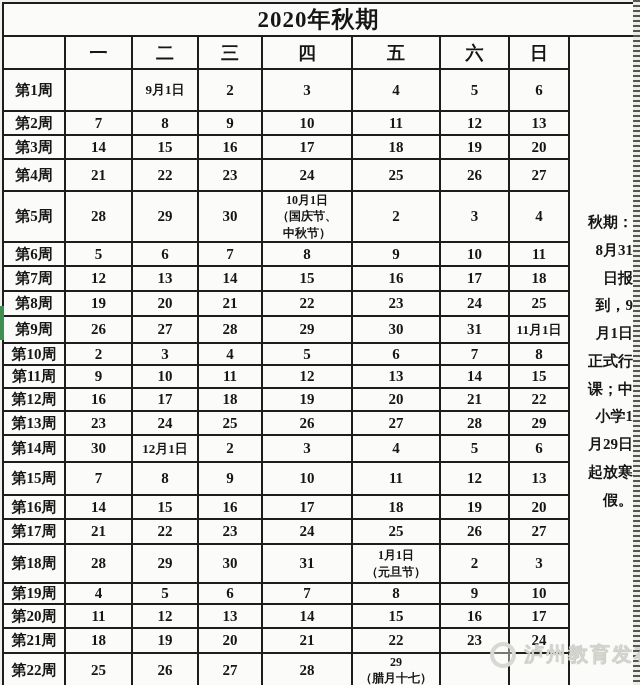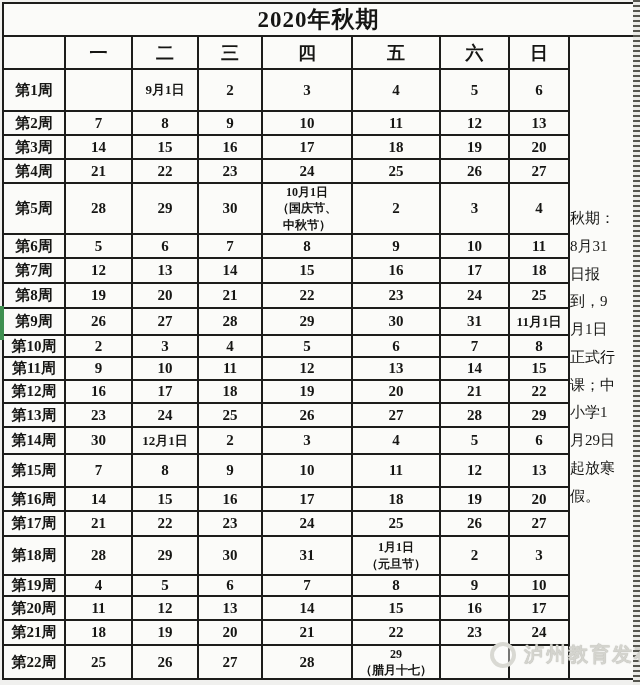--- a/index.html
+++ b/index.html
@@ -42,24 +42,24 @@
   td.date { font-size: 13px; }
   td.multi {
     font-size: 12px;
     line-height: 1.35;
     white-space: pre-line;
   }
   td.red { color: #bf3a2d; }
   td.notes { vertical-align: middle; }
   .notes-text {
     font-size: 15px;
-    font-weight: normal;
+    font-weight: bold;
     line-height: 1.85;
     white-space: pre-line;
-    text-align: left;
+    text-align: right;
     color: #161614;
   }
   .green-mark {
     position: absolute;
     left: 0;
     top: 306px;
     width: 4px;
     height: 34px;
     background: #3f9050;
   }
@@ -163,21 +163,21 @@
         <tr style="height: 24px;">
           <td class="wk">第3周</td>
           <td class="day">14</td>
           <td class="day">15</td>
           <td class="day">16</td>
           <td class="day">17</td>
           <td class="day">18</td>
           <td class="day">19</td>
           <td class="day">20</td>
         </tr>
-        <tr style="height: 24px;">
+        <tr style="height: 32px;">
           <td class="wk">第4周</td>
           <td class="day">21</td>
           <td class="day">22</td>
           <td class="day">23</td>
           <td class="day">24</td>
           <td class="day">25</td>
           <td class="day">26</td>
           <td class="day">27</td>
         </tr>
         <tr style="height: 51px;">

